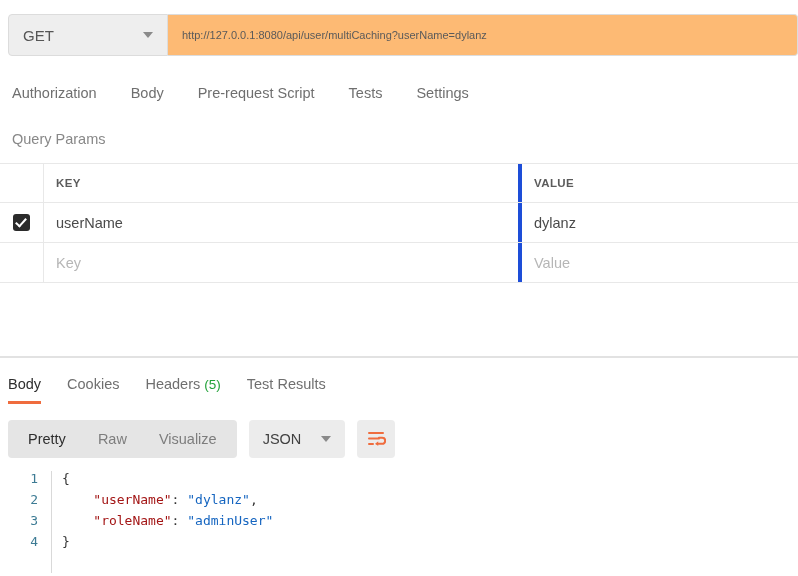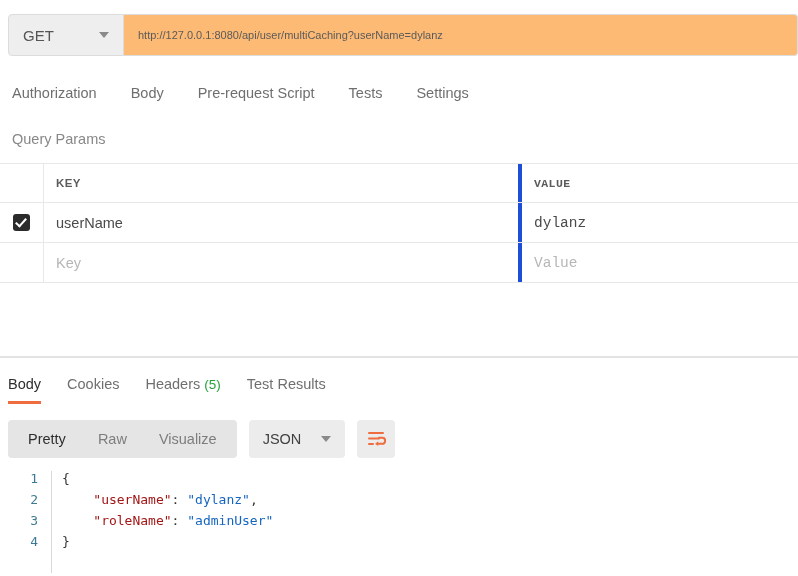--- a/index.html
+++ b/index.html
@@ -20,21 +20,21 @@
   .url-bar {
     position: absolute;
     left: 8px;
     top: 14px;
     right: 0px;
     height: 42px;
     display: flex;
     align-items: stretch;
   }
   .method-select {
-    width: 116px;
+    width: 160px;
     background: #eeeeee;
     border: 1px solid #dcdcdc;
     border-radius: 4px 0 0 4px;
     display: flex;
     align-items: center;
     padding: 0 14px;
     box-sizing: border-box;
     cursor: pointer;
   }
   .method-label {
@@ -154,21 +154,20 @@
     color: #4a4a4a;
   }
   .cell-val {
     flex: 1;
     display: flex;
     align-items: center;
     padding-left: 12px;
     box-sizing: border-box;
     font-size: 14.5px;
     color: #4a4a4a;
-    font-family: Liberation Mono, monospace;
   }
   .row.header .cell-key,
   .row.header .cell-val {
     font-size: 11.5px;
     font-weight: bold;
     letter-spacing: 0.4px;
     color: #5b5b5b;
   }
   .placeholder { color: #b6b6b6; }
   .checkbox {

